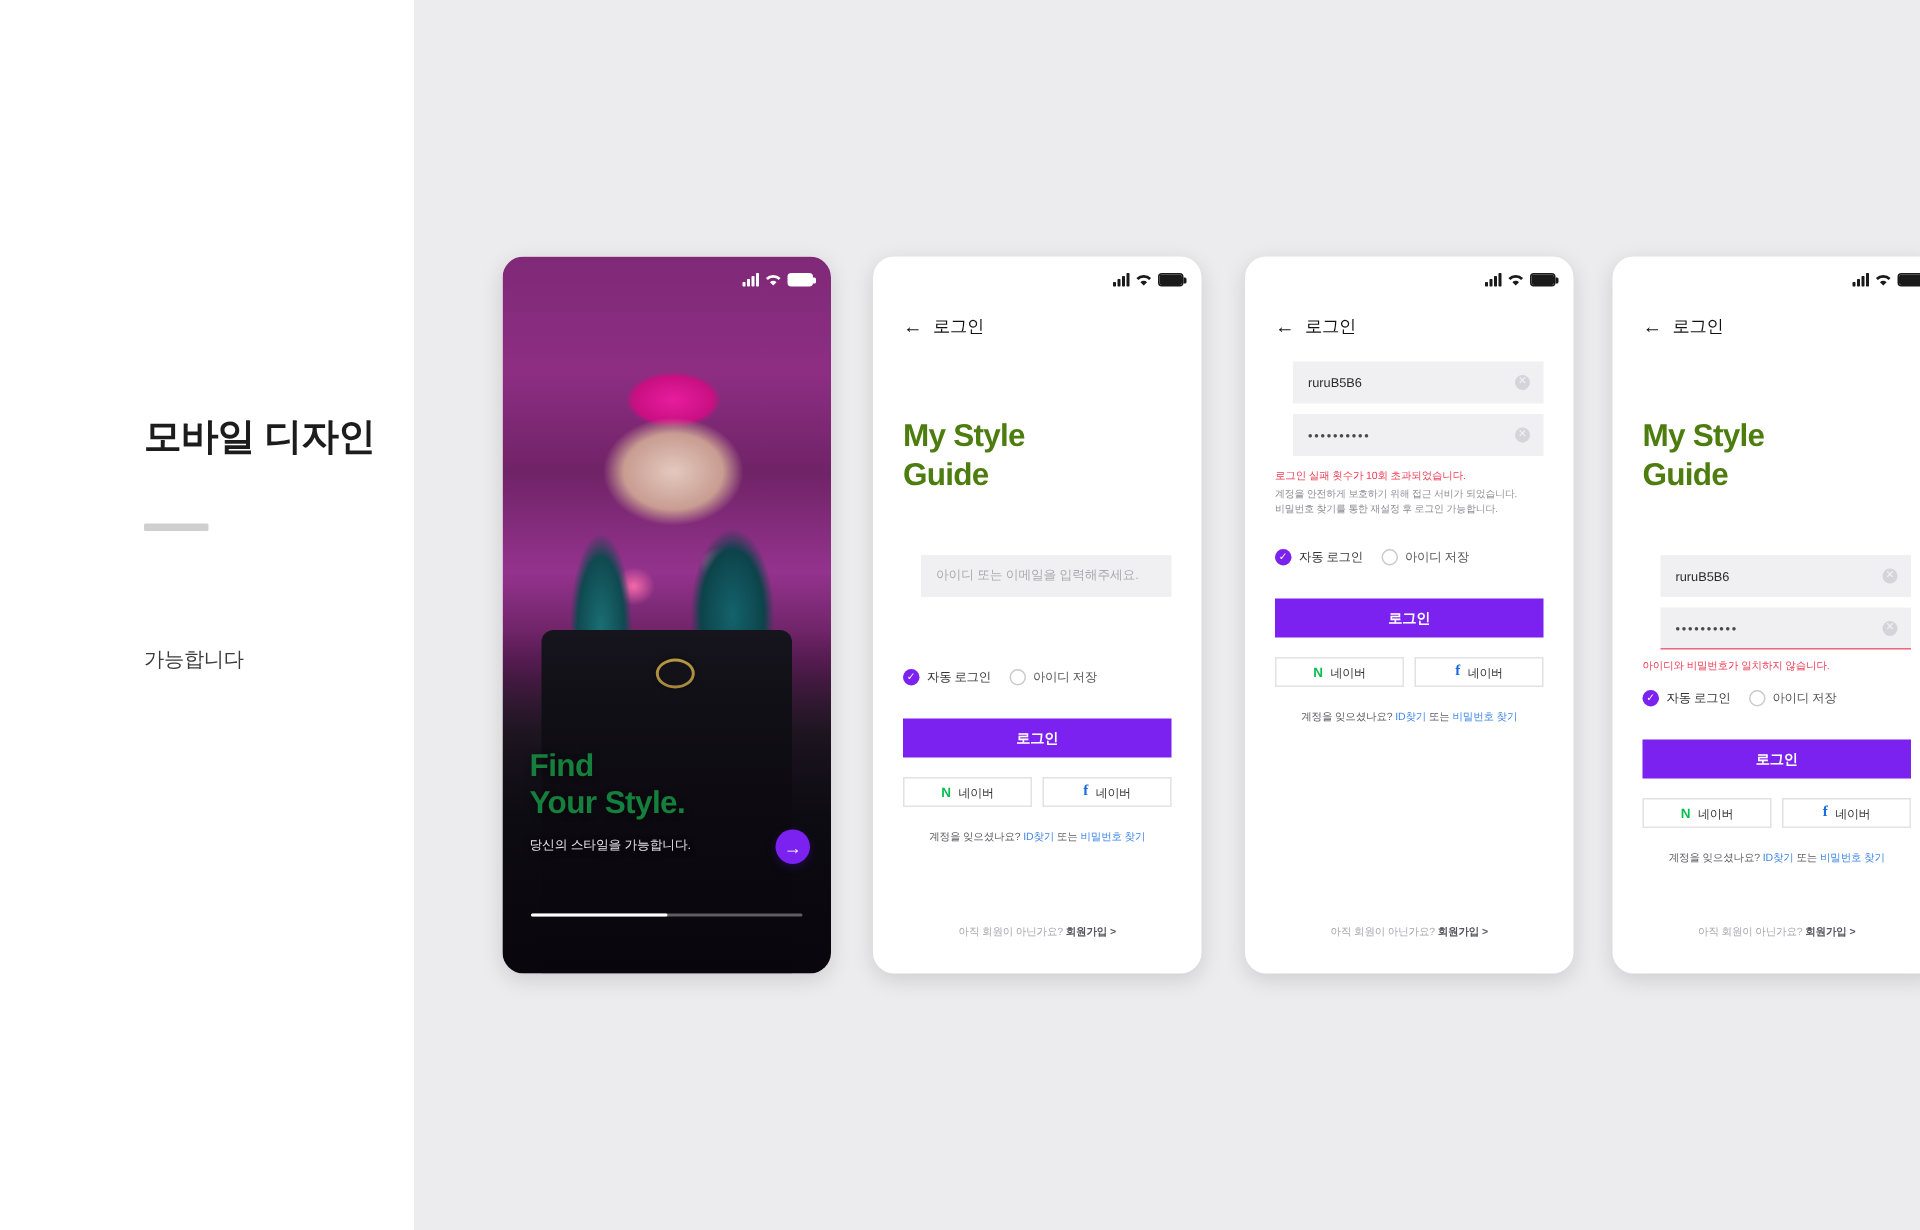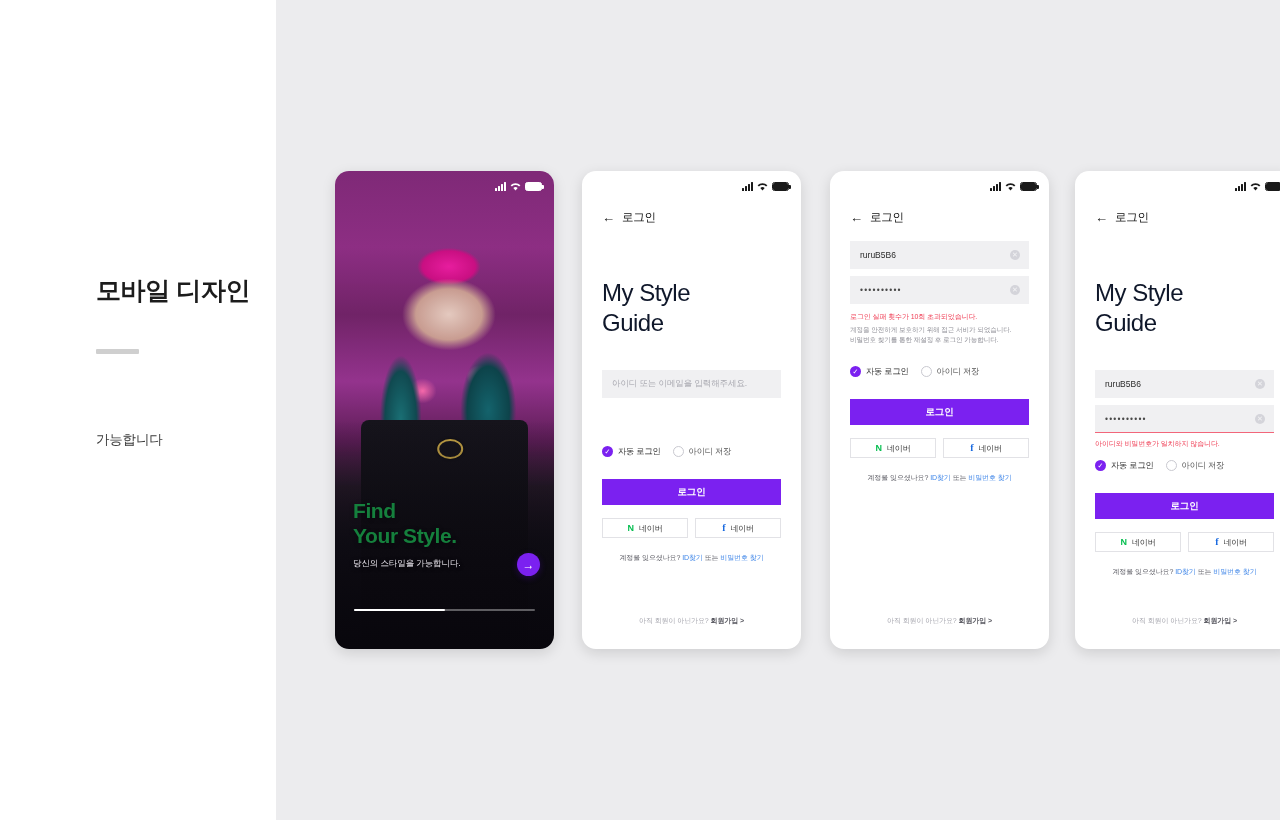--- a/index.html
+++ b/index.html
@@ -135,29 +135,30 @@
   
   .scr { position: absolute; inset: 0; padding: 0 20px; }
   .navrow {
     position: absolute; left: 20px; top: 39px;
     display: flex; align-items: center; gap: 7px;
   }
   .nav-arrow { font-size: 13px; color: #111; line-height: 1; }
   .nav-label { font-size: 11.5px; color: #111; letter-spacing: -0.2px; }
   .headline {
     position: absolute; left: 20px; top: 107px;
-    font-size: 24px; font-weight: normal; color: #0f172a;
+    font-size: 21px; font-weight: bold; color: #4d7c0f;
     line-height: 1.25; letter-spacing: -0.5px;
   }
 
   .fields { position: absolute; left: 20px; right: 20px; }
   .field {
     position: relative; height: 28px; background: #f0f0f2;
     display: flex; align-items: center; padding: 8px 10px;
     margin-bottom: 7px;
+    margin-left: 12px;
   }
   .field .ph { font-size: 8.5px; color: #a9a9b1; letter-spacing: -0.1px; }
   .field .val { font-size: 8.5px; color: #2b2b2b; letter-spacing: 0; }
   .field .dots { font-size: 8.5px; color: #4a4a4a; letter-spacing: 1.2px; }
   .field.err { border-bottom: 1.4px solid #f2667a; }
   .clear {
     position: absolute; right: 9px; top: 50%; transform: translateY(-50%);
     width: 10px; height: 10px; border-radius: 50%; background: #d4d4da;
     color: #f3f3f5; font-size: 7px; line-height: 10px; text-align: center;
   }

